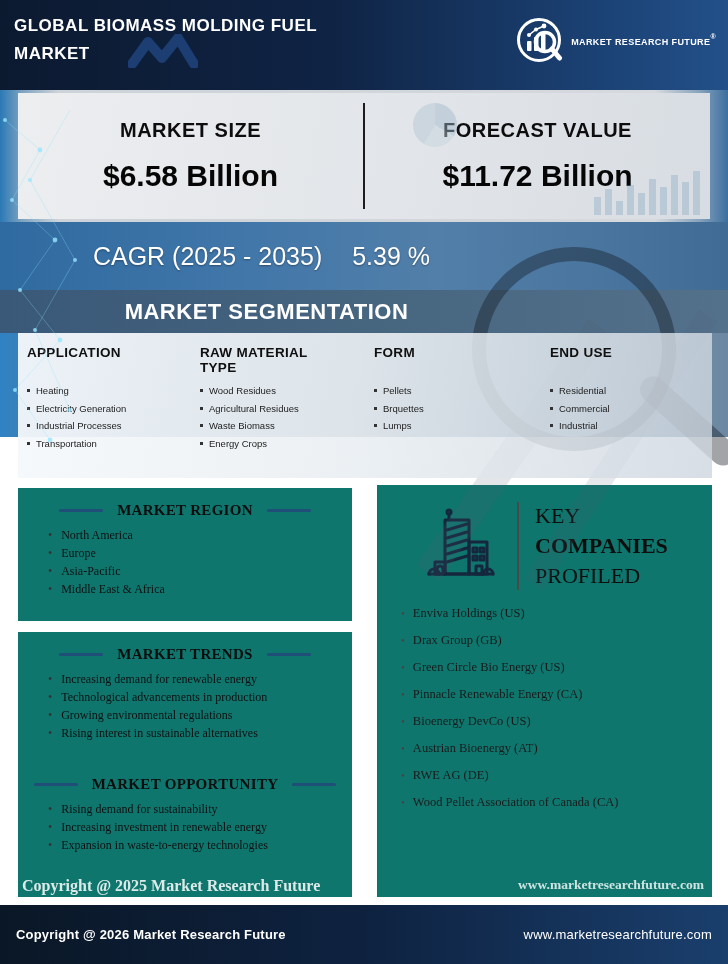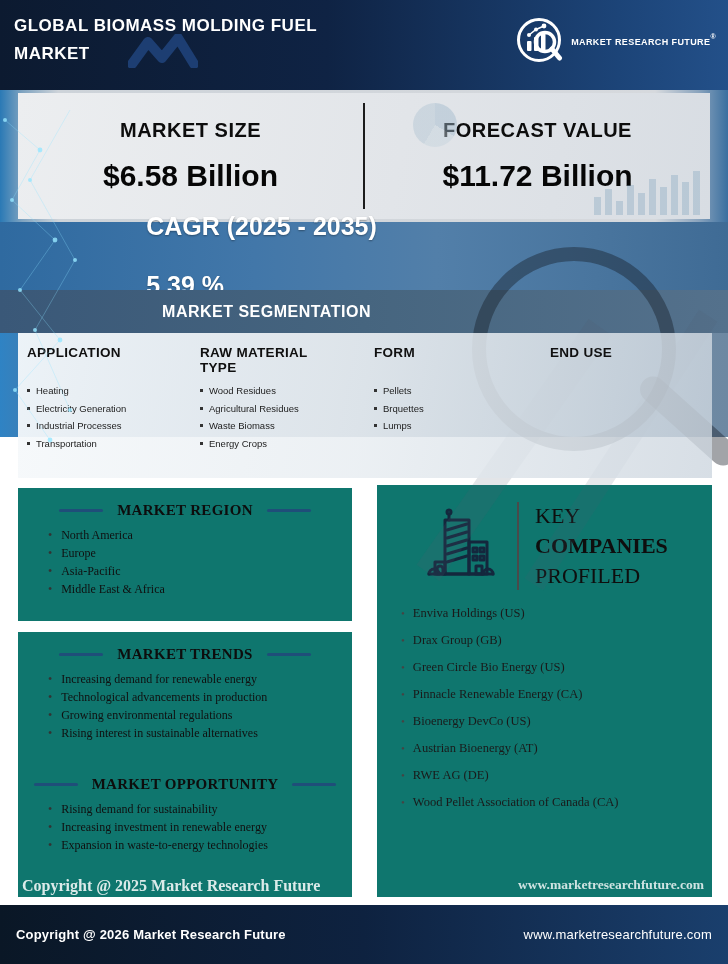--- a/index.html
+++ b/index.html
@@ -28,27 +28,27 @@
   .hero-divider{width:2px;background:#1c1c1c;margin:10px 0;}
   .hero-bars{position:absolute;right:10px;bottom:4px;display:flex;align-items:flex-end;gap:4px;opacity:.35;}
   .hero-bars span{width:7px;background:#7fa3bd;display:block;}
   .hero-pie{position:absolute;left:395px;top:10px;width:44px;height:44px;border-radius:50%;
             background:conic-gradient(#9fb8cb 0 120deg,#c3d2dc 120deg 210deg,#b0c4d2 210deg 360deg);opacity:.45;}
 
   
   .cagr{position:absolute;left:0;top:222px;width:728px;height:68px;
         background:linear-gradient(90deg,#2f6aa0 0%,#4277a9 35%,#527fa9 60%,#49759e 82%,#3f6b95 100%);
         display:flex;align-items:center;justify-content:center;padding-right:205px;box-sizing:border-box;}
-  .cagr-text{color:#fff;font-weight:bold;font-size:25px;display:flex;gap:30px;text-shadow:0 1px 2px rgba(0,0,0,.35);flex-direction:column;}
+  .cagr-text{color:#fff;font-weight:normal;font-size:25px;display:flex;gap:30px;text-shadow:0 1px 2px rgba(0,0,0,.35);}
 
   
   .seg-strip{position:absolute;left:0;top:290px;width:728px;height:43px;
              background:linear-gradient(90deg,#3a5878 0%,#46657f 50%,#54718c 100%);
              display:flex;align-items:center;justify-content:center;padding-right:195px;box-sizing:border-box;}
-  .seg-strip-title{color:#fff;font-weight:bold;font-size:16px;letter-spacing:.5px;}
+  .seg-strip-title{color:#fff;font-weight:bold;font-size:22px;letter-spacing:.5px;}
 
   
   .seg-band{position:absolute;left:0;top:333px;width:728px;height:104px;
             background:linear-gradient(90deg,#2f83c4 0%,#4b7aa6 8%,#7d93a8 45%,#7690a6 80%,#6d88a2 100%);}
   .seg-card{position:absolute;left:18px;top:0px;width:694px;height:145px;z-index:2;
             background:linear-gradient(100deg,rgba(246,249,251,.95) 0%,rgba(233,238,242,.88) 50%,rgba(205,214,223,.8) 100%);
             display:grid;grid-template-columns:173px 174px 176px 1fr;
             padding:12px 0 0 9px;box-sizing:border-box;}
   .seg-heading{font-size:13.5px;font-weight:bold;color:#101010;letter-spacing:.3px;
                height:40px;line-height:15px;max-width:125px;}
@@ -217,20 +217,25 @@
       <div class="seg-col">
         <div class="seg-heading">FORM</div>
         <ul class="seg-items">
           <li>Pellets</li>
           <li>Brquettes</li>
           <li>Lumps</li>
         </ul>
       </div>
       <div class="seg-col">
         <div class="seg-heading">END USE</div>
+        <ul class="seg-items">
+          <li>Residential</li>
+          <li>Commercial</li>
+          <li>Industrial</li>
+        </ul>
       </div>
     </div>
   </div>
 
   <div class="bottom">
 
     <div class="card card-region">
       <div class="card-title-row">
         <span class="dash"></span>
         <span class="card-title">MARKET REGION</span>

